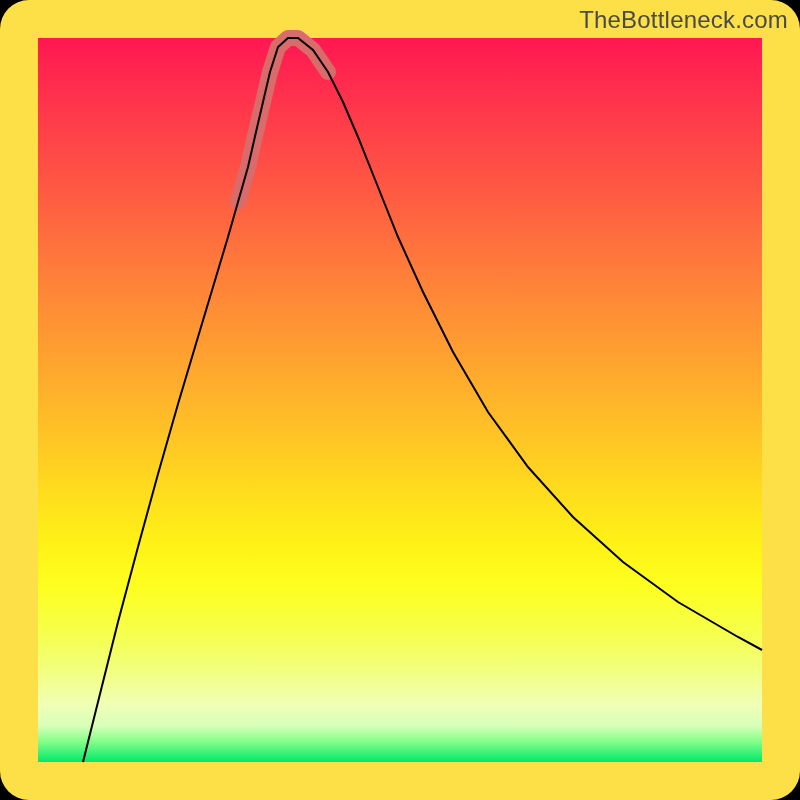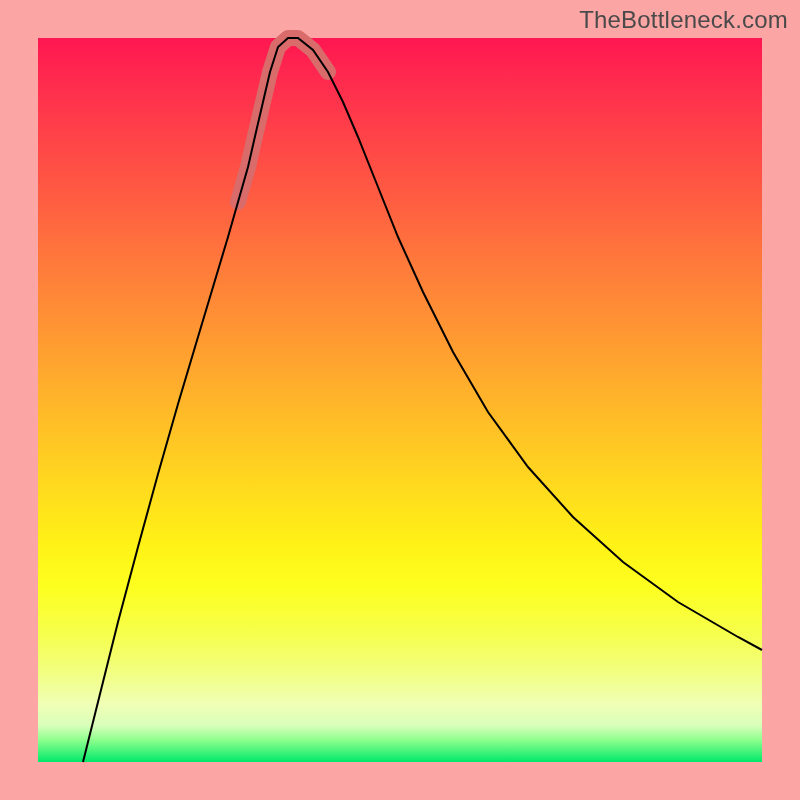--- a/index.html
+++ b/index.html
@@ -10,21 +10,22 @@
     overflow: hidden;
     background: #000;
     font-family: Arial, Helvetica, sans-serif;
   }
   .frame {
     position: absolute;
     left: 0;
     top: 0;
     width: 800px;
     height: 800px;
-    background: #fca5a5;
+    background: #fde047;
+    border-radius: 29px;
   }
   .plot {
     position: absolute;
     left: 38px;
     top: 38px;
     width: 724px;
     height: 724px;
     
     background: linear-gradient(to bottom,
       #ff1751 0%,

